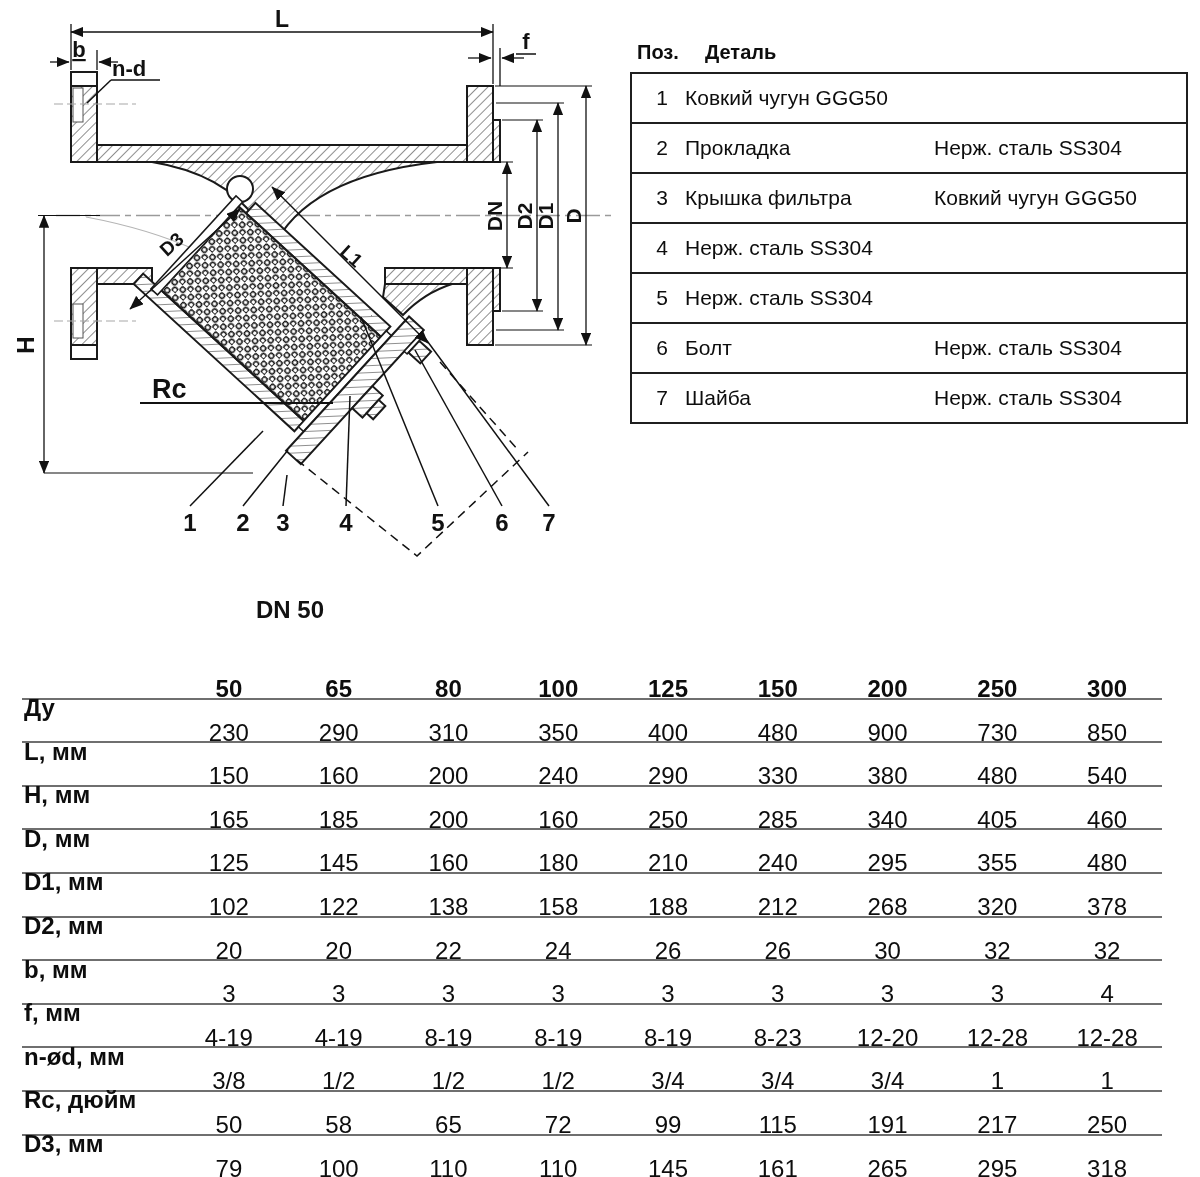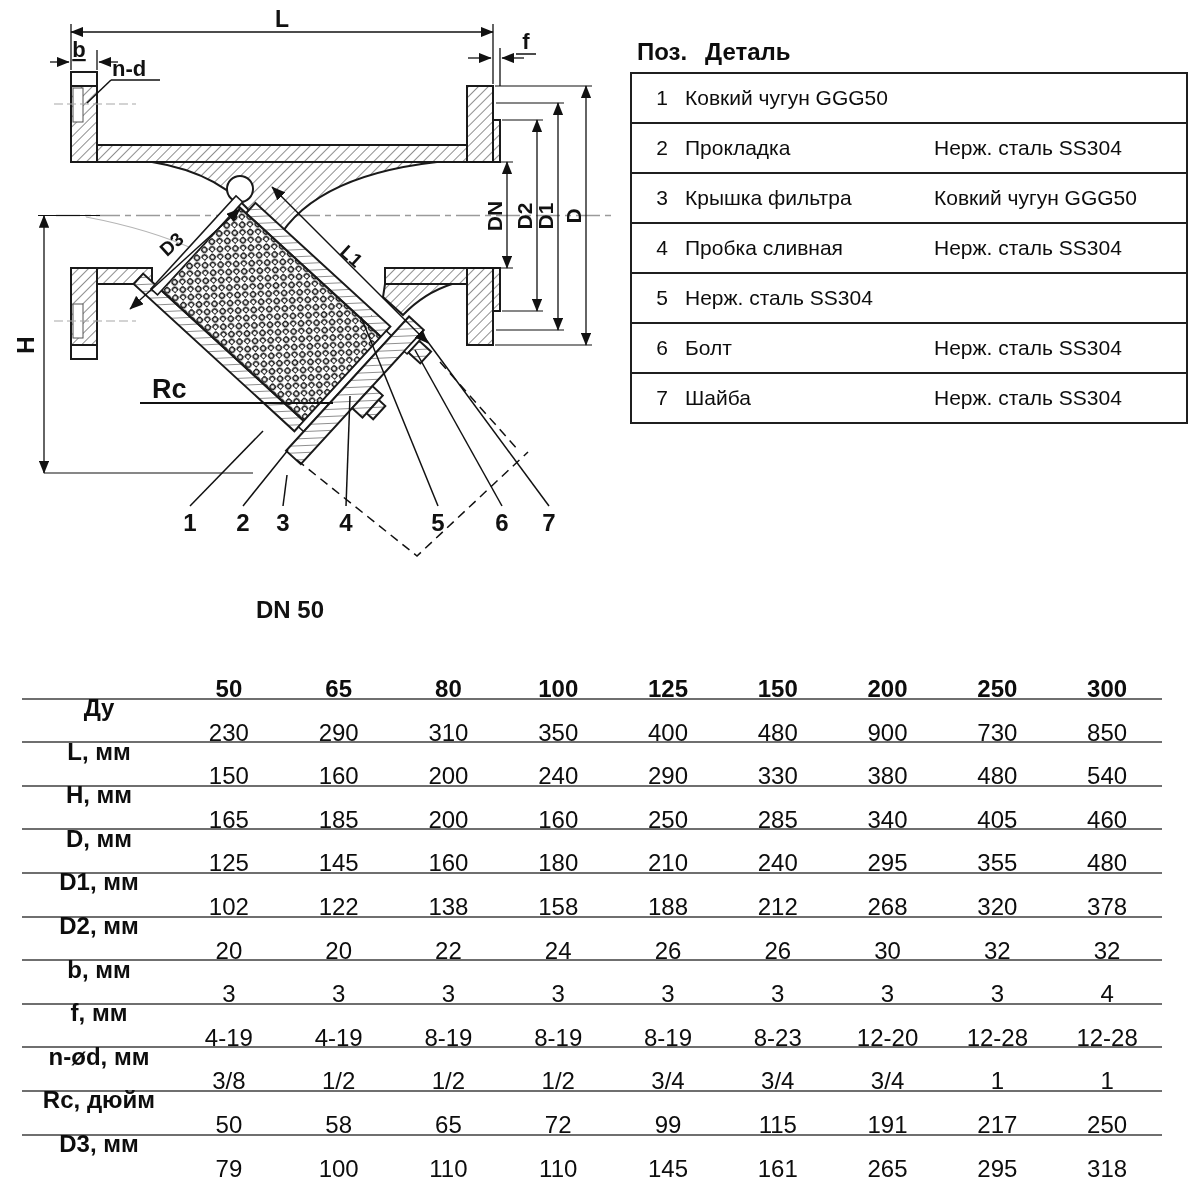--- a/index.html
+++ b/index.html
@@ -11,39 +11,39 @@
   }
 
   
   #drawing { position:absolute; left:0; top:0; }
   #drawing text { font-family:"Liberation Sans", sans-serif; font-weight:700; fill:#111; stroke:none; }
 
   
   .parts { position:absolute; left:630px; top:40px; width:558px; }
   .parts-head {
     display:grid; grid-template-columns:68px 227px 1fr;
-    padding-left:7px; font-weight:700; font-size:24px; line-height:24px;
+    padding-left:7px; font-weight:700; font-size:20px; line-height:24px;
   }
   .parts-box { margin-top:8px; border:2px solid #1f1f1f; }
   .parts-row {
     display:grid; grid-template-columns:46px 249px 1fr;
     align-items:center; height:48px; padding-left:7px;
     font-size:21px; border-top:2px solid #1f1f1f;
   }
   .parts-row:first-child { border-top:none; }
   .parts-row .pos { text-align:center; }
 
   
   .dims { position:absolute; left:22px; top:656px; width:1140px; font-size:24px; }
   .dims-row {
     display:grid; grid-template-columns:152px repeat(9, 1fr);
     align-items:center; height:41.6px; border-bottom:2px solid #6f6f6f;
   }
   .dims-row:last-child { border-bottom:none; }
-  .dims-row .rlabel { font-weight:700; text-align:center; padding-left:2px;margin-top:38px; }
+  .dims-row .rlabel { font-weight:700; text-align:left; padding-left:2px;margin-top:38px; }
   .dims-row .val { text-align:center; font-weight:400; }
   .dims-row.head .val { font-weight:700; }
 </style>
 </head>
 <body>
 
 <svg id="drawing" width="630" height="650" viewBox="0 0 630 650" xmlns="http://www.w3.org/2000/svg">
   <defs>
     <pattern id="hatch" patternUnits="userSpaceOnUse" width="7" height="7" patternTransform="rotate(45)">
       <rect width="7" height="7" fill="#ffffff"></rect>
@@ -205,21 +205,20 @@
         <span class="detail">Прокладка</span>
         <span class="material">Нерж. сталь SS304</span>
       </div>
       <div class="parts-row">
         <span class="pos">3</span>
         <span class="detail">Крышка фильтра</span>
         <span class="material">Ковкий чугун GGG50</span>
       </div>
       <div class="parts-row">
         <span class="pos">4</span>
-        <span class="detail">Пробка сливная</span>
         <span class="material">Нерж. сталь SS304</span>
       </div>
       <div class="parts-row">
         <span class="pos">5</span>
         <span class="material">Нерж. сталь SS304</span>
       </div>
       <div class="parts-row">
         <span class="pos">6</span>
         <span class="detail">Болт</span>
         <span class="material">Нерж. сталь SS304</span>

